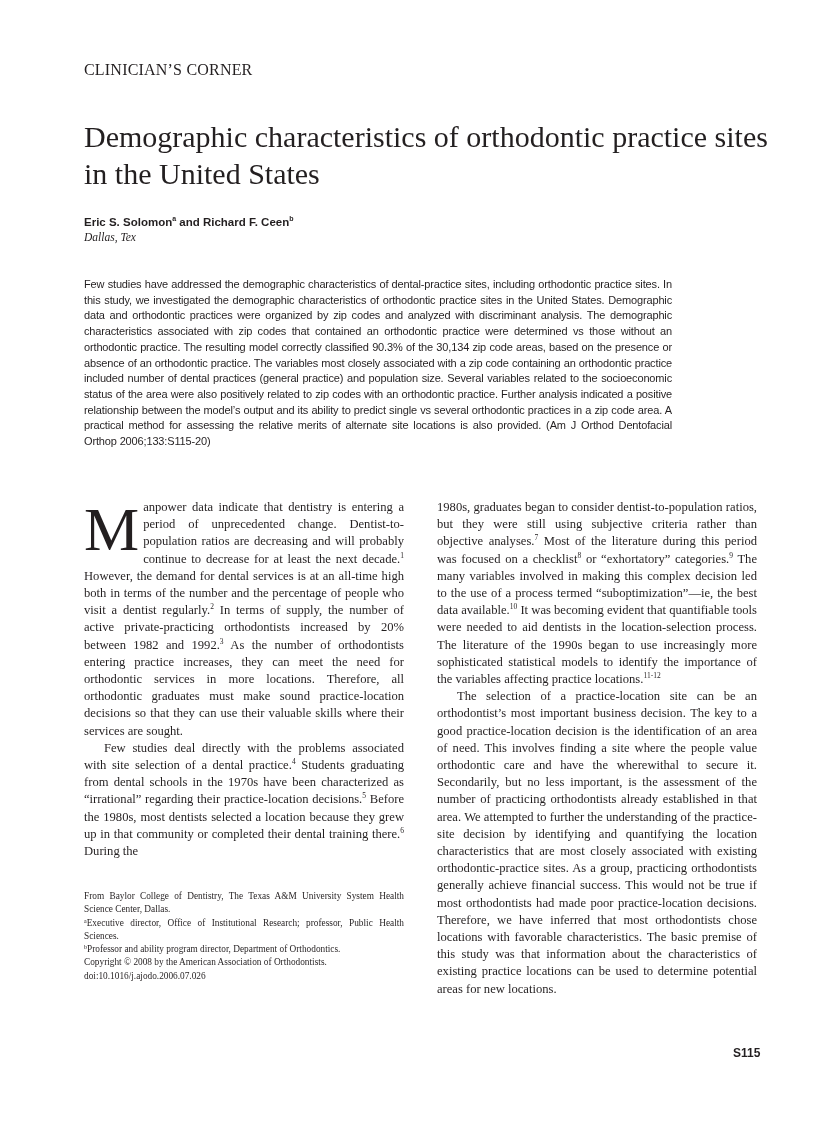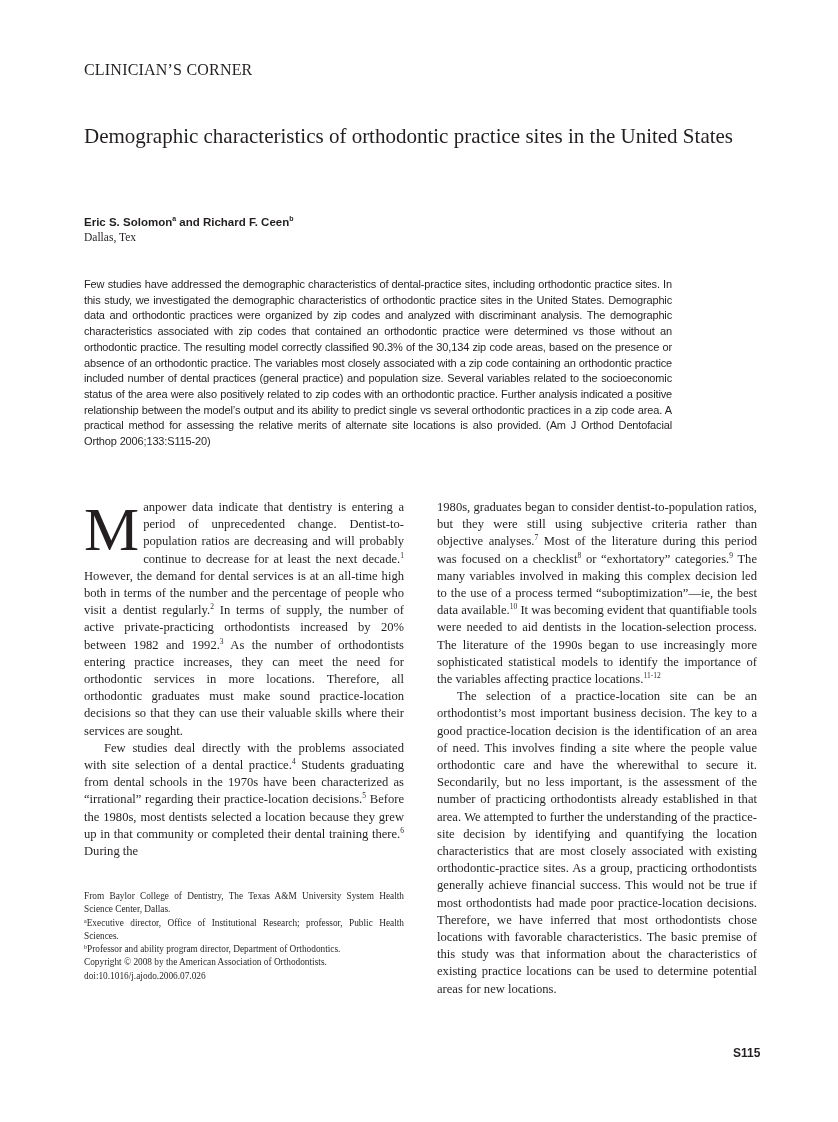--- a/index.html
+++ b/index.html
@@ -4,30 +4,30 @@
   <style>
     html, body { margin: 0; padding: 0; background: #ffffff; }
     body { width: 838px; height: 1122px; position: relative; overflow: hidden; color: #231f20; }
     .abs { position: absolute; }
     .section-label {
       left: 84px; top: 61px;
       font-family: "Liberation Serif", serif; font-size: 16px; letter-spacing: 0.2px;
     }
     .title {
       left: 84px; top: 118px; width: 700px;
-      font-family: "Liberation Serif", serif; font-size: 21px; line-height: 37px; font-weight: normal; margin: 0;
+      font-family: "Liberation Serif", serif; font-size: 30px; line-height: 37px; font-weight: normal; margin: 0;
     }
     .authors {
       left: 84px; top: 215px;
       font-family: "Liberation Sans", sans-serif; font-weight: bold; font-size: 11.5px;
     }
     .authors sup { font-size: 7px; }
     .location {
       left: 84px; top: 231px;
-      font-family: "Liberation Serif", serif; font-size: 11.5px;
+      font-family: "Liberation Serif", serif; font-style: italic; font-size: 11.5px;
     }
     .abstract {
       left: 84px; top: 277px; width: 588px;
       font-family: "Liberation Sans", sans-serif; font-size: 11px; line-height: 15.7px;
       text-align: justify; letter-spacing: -0.15px; margin: 0;
     }
     .col {
       top: 499px; width: 320px;
       font-family: "Liberation Serif", serif; font-size: 12.6px; line-height: 17.2px;
       text-align: justify; hyphens: manual;

